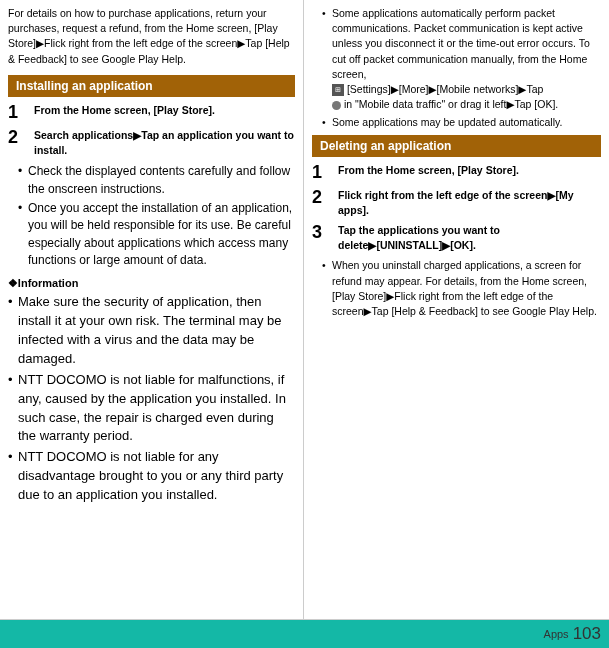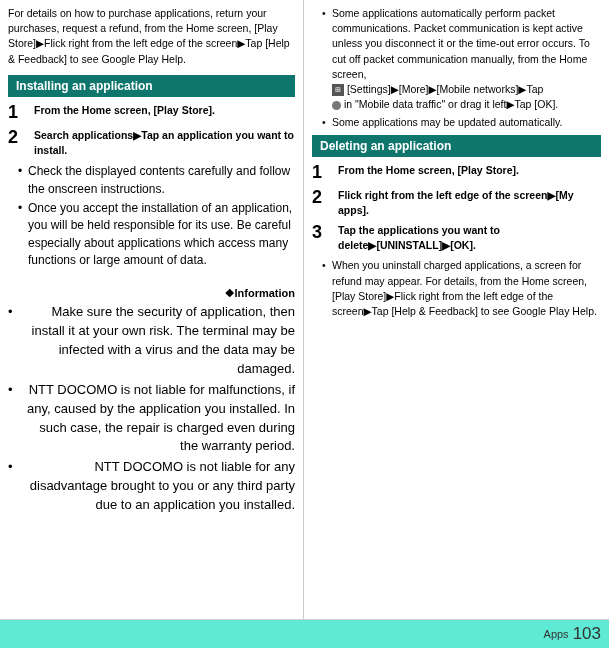--- a/index.html
+++ b/index.html
@@ -28,21 +28,21 @@
       width: 305px;
       padding: 6px 8px;
       overflow: hidden;
     }
     .intro-text {
       font-size: 10.5px;
       line-height: 1.45;
       margin-bottom: 8px;
     }
     .section-header {
-      background: #0f766e;
+      background: #a16207;
       color: #fff;
       font-size: 12px;
       font-weight: bold;
       padding: 4px 8px;
       margin-bottom: 6px;
     }
     .step {
       display: flex;
       margin-bottom: 5px;
       align-items: flex-start;
@@ -73,23 +73,22 @@
       position: relative;
       padding-left: 10px;
       margin-bottom: 2px;
     }
     .bullet-list li::before {
       content: '•';
       position: absolute;
       left: 0;
     }
     .info-section {
-      margin-top: 18px;
+      margin-top: 8px;
       margin-bottom: 4px;
-      text-align: right;
     }
     .info-header {
       font-size: 11px;
       font-weight: bold;
       margin-bottom: 3px;
     }
     .info-list li {
       font-size: 13px;
       line-height: 1.45;
       list-style: none;
@@ -118,21 +117,21 @@
       content: '•';
       position: absolute;
       left: 0;
     }
     .footer {
       display: flex;
       justify-content: flex-end;
       align-items: center;
       padding: 4px 8px;
       border-top: 1px solid #ccc;
-      background: #5eead4;
+      background: #14b8a6;
     }
     .footer-apps {
       font-size: 11px;
       color: #333;
       margin-right: 4px;
     }
     .footer-page {
       font-size: 17px;
       color: #333;
     }

